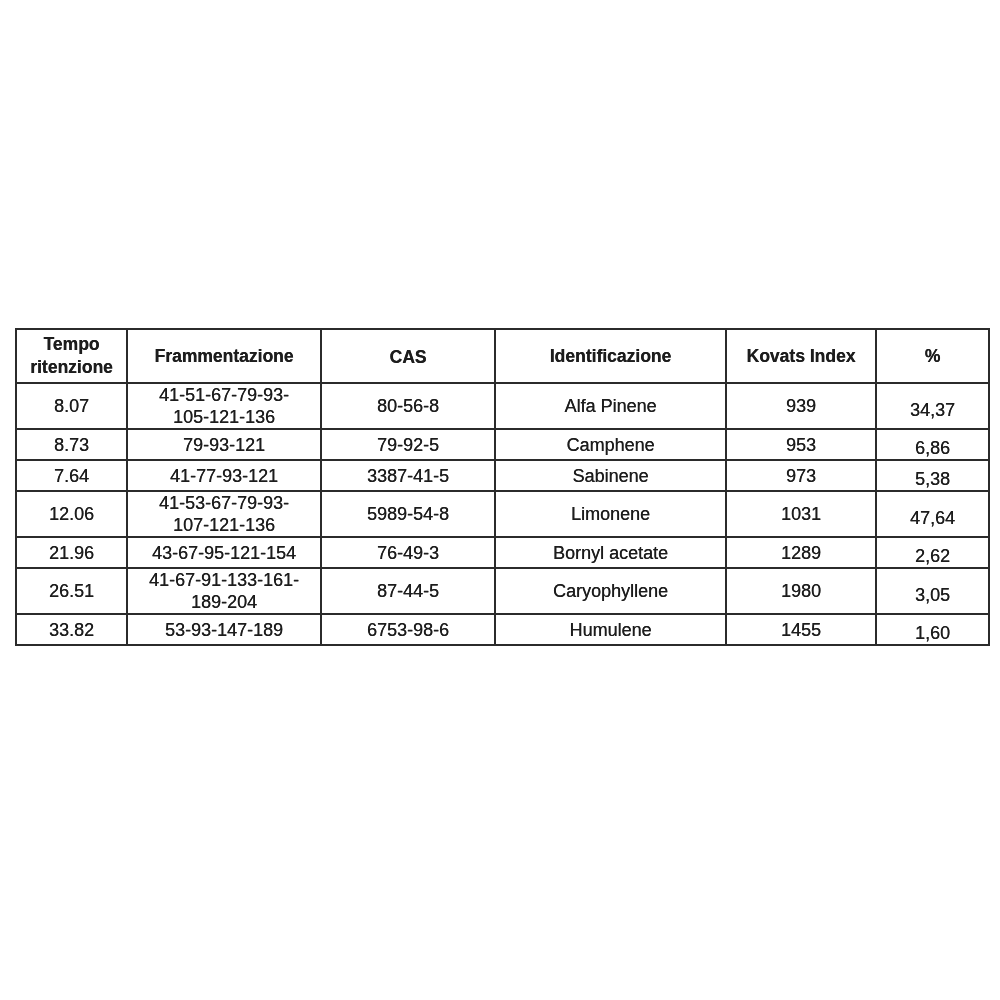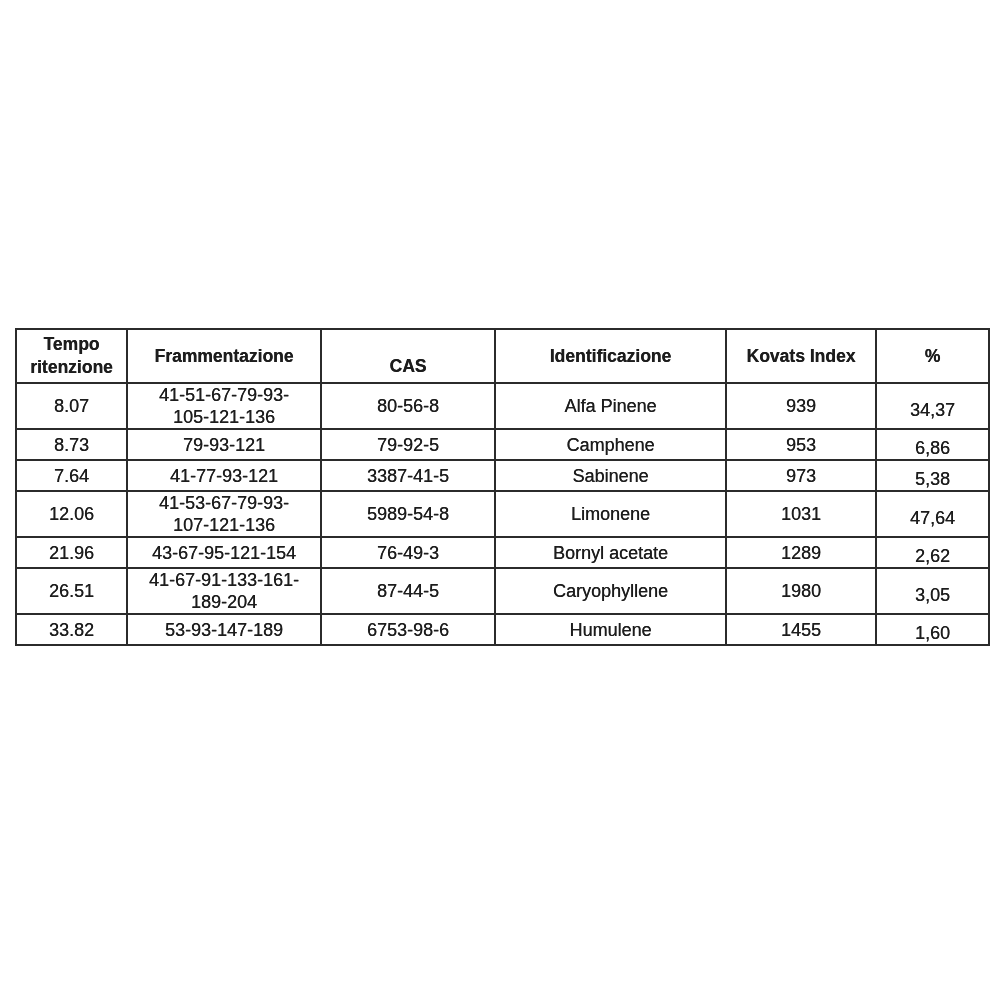--- a/index.html
+++ b/index.html
@@ -37,21 +37,21 @@
     overflow: hidden;
   }
   .gc-table th {
     font-weight: bold;
     font-size: 17.5px;
     line-height: 23px;
   }
   
   .gc-table th.cas-low {
     vertical-align: bottom;
-    padding-bottom: 4px;
+    padding-bottom: 13px;
   }
   
   .gc-table td.low {
     padding-top: 7px;
   }
   tr.h-header { height: 54px; }
   tr.h-tall   { height: 38px; margin-left: 32px; }
   tr.h-short  { height: 29px; }
 </style>
 </head>

